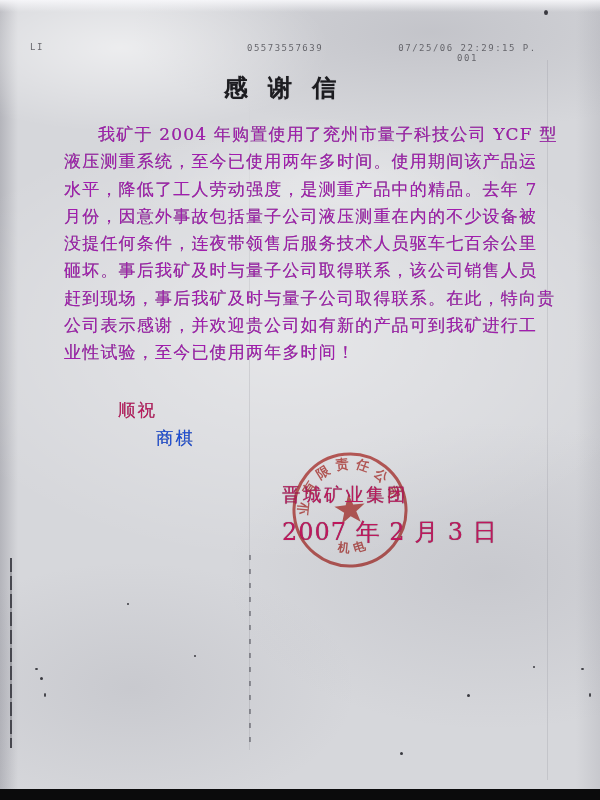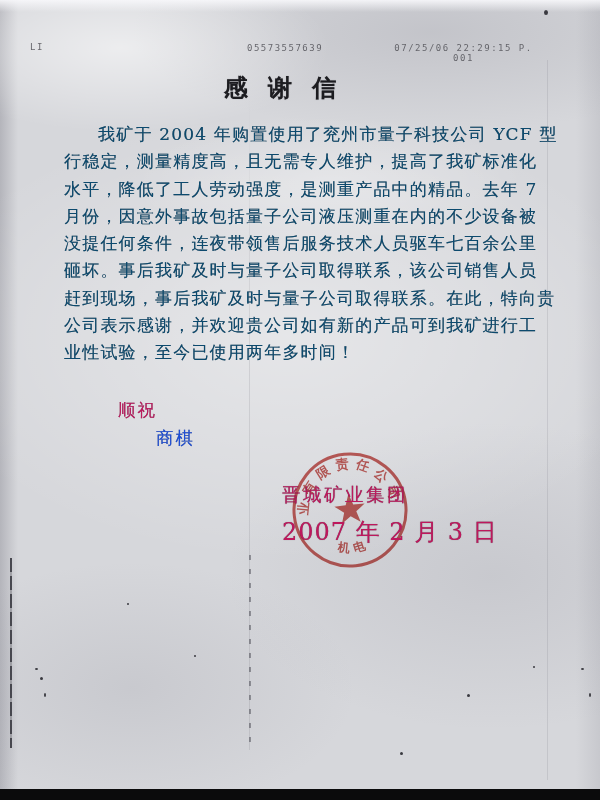--- a/index.html
+++ b/index.html
@@ -27,35 +27,35 @@
     position:absolute;left:0;top:0;width:600px;height:12px;
     background:linear-gradient(rgba(248,248,251,0.9), rgba(248,248,251,0));
   }
   .bottom-band{
     position:absolute;left:0;top:789px;width:600px;height:11px;
     background:#0b0b0c;
   }
   
   .fax{position:absolute;top:42px;left:0;width:536px;height:16px;
     font-family:"DejaVu Sans Mono","Liberation Mono",monospace;
-    font-size:9px;color:#5a5a60;letter-spacing:1.5px;opacity:0.9;}
+    font-size:9px;color:#5a5a60;letter-spacing:1.5px;opacity:0.9;padding-left:8px;}
   .fax .fx-left{position:absolute;left:30px;top:0;}
   .fax .fx-num{position:absolute;left:247px;top:1px;text-align:center;}
   .fax .fx-dt{position:absolute;left:391px;top:1px;text-align:center;}
   
   .title{
     position:absolute;top:72px;left:0;width:600px;margin:0;
     text-align:center;transform:translateX(-17px);
     font-size:24px;font-weight:bold;letter-spacing:6px;color:#1c1c20;
     text-shadow:0 0 0.7px rgba(20,20,25,0.55);
   }
   
   .body{
     position:absolute;top:121px;left:64px;width:484px;
-    font-size:17px;line-height:27.3px;color:#0c4a6e;
+    font-size:17px;line-height:27.3px;color:#a21caf;
     letter-spacing:1.2px;
     text-shadow:0 0 0.6px rgba(25,25,30,0.5);
   }
   .body .line{white-space:nowrap;}
   .body .indent{text-indent:2em;}
   .salute{position:absolute;top:398px;left:118px;font-size:17.5px;color:#be185d;
     letter-spacing:2px;text-shadow:0 0 0.6px rgba(25,25,30,0.5);}
   .wish{position:absolute;top:426px;left:156px;font-size:17.5px;color:#1d4ed8;
     letter-spacing:2px;text-shadow:0 0 0.6px rgba(25,25,30,0.5);}
   
@@ -99,21 +99,21 @@
   <div class="fax">
     <span class="fx-left">LI</span>
     <span class="fx-num">05573557639</span>
     <span class="fx-dt">07/25/06  22:29:15 P. 001</span>
   </div>
 
   <h1 class="title">感 谢 信</h1>
 
   <div class="body">
     <div class="line indent">我矿于 2004 年购置使用了兖州市量子科技公司 YCF 型</div>
-    <div class="line">行稳定，测量精度高，且无需专人维护，提高了我矿标准化</div>
+    <div class="line">液压测重系统，至今已使用两年多时间。使用期间该产品运</div>
     <div class="line">水平，降低了工人劳动强度，是测重产品中的精品。去年 7</div>
     <div class="line">月份，因意外事故包括量子公司液压测重在内的不少设备被</div>
     <div class="line">没提任何条件，连夜带领售后服务技术人员驱车七百余公里</div>
     <div class="line">砸坏。事后我矿及时与量子公司取得联系，该公司销售人员</div>
     <div class="line">赶到现场，事后我矿及时与量子公司取得联系。在此，特向贵</div>
     <div class="line">公司表示感谢，并欢迎贵公司如有新的产品可到我矿进行工</div>
     <div class="line">业性试验，至今已使用两年多时间！</div>
   </div>
 
   <div class="salute">顺祝</div>

